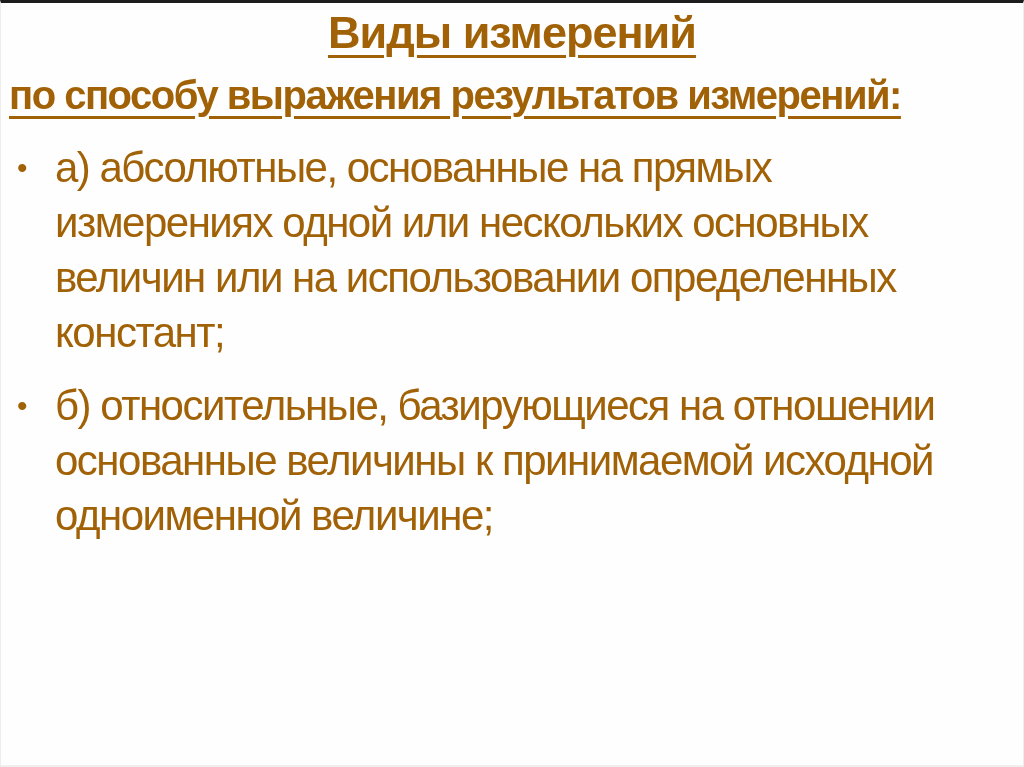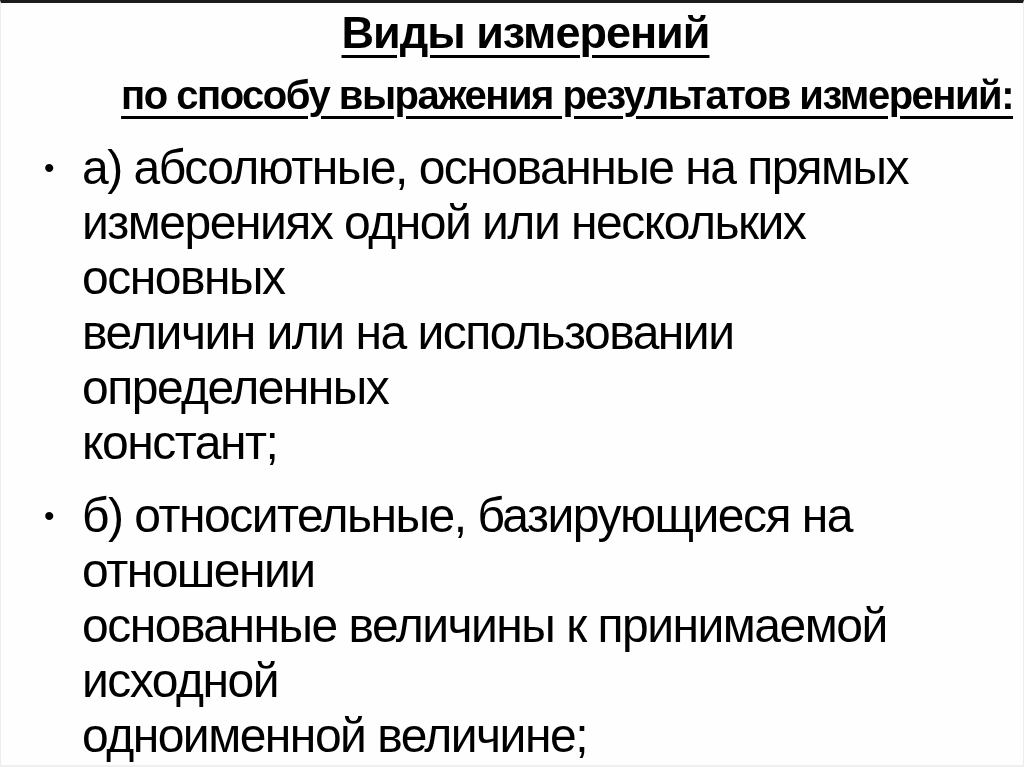--- a/index.html
+++ b/index.html
@@ -12,37 +12,36 @@
     width: 1024px;
     height: 767px;
     box-sizing: border-box;
     background: #fffefe;
     border-top: 3px solid #1c1c1c;
     border-left: 1px solid #ededed;
     border-right: 1px solid #ededed;
     border-bottom: 2px solid #f0eeee;
     overflow: hidden;
     font-family: "Liberation Sans", sans-serif;
-    color: #000000;
-    padding-left: 27px;
+    color: #a16207;
   }
   .slide-title {
     margin: 4px 10px 0 10px;
     text-align: center;
     font-size: 45px;
     font-weight: bold;
     letter-spacing: -1px;
     text-decoration: underline;
     text-decoration-thickness: 3px;
     text-underline-offset: 7px;
     line-height: 1.15;
   }
   .slide-subtitle {
     margin: 13px 10px 0 8px;
-    text-align: right;
+    text-align: left;
     font-size: 40px;
     font-weight: bold;
     letter-spacing: -1.5px;
     text-decoration: underline;
     text-decoration-thickness: 3px;
     text-underline-offset: 7px;
     line-height: 1.15;
   }
   .bullet-list {
     margin: 22px 14px 0 14px;
@@ -55,21 +54,21 @@
   .bullet-glyph {
     flex: 0 0 38px;
     width: 38px;
     font-size: 30px;
     line-height: 55px;
     text-align: left;
     padding-left: 2px;
   }
   .bullet-text {
     flex: 1 1 auto;
-    font-size: 48px;
+    font-size: 42px;
     line-height: 55px;
     letter-spacing: -1.5px;
     white-space: pre-line;
   }
 </style>
 </head>
 <body>
 
 <div class="slide">
 

